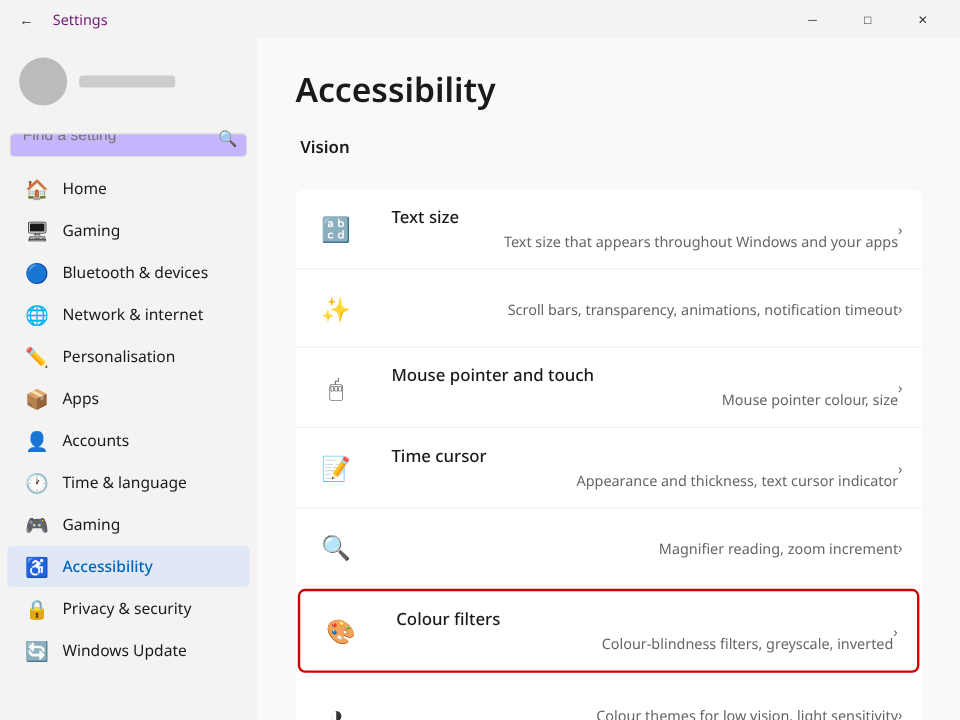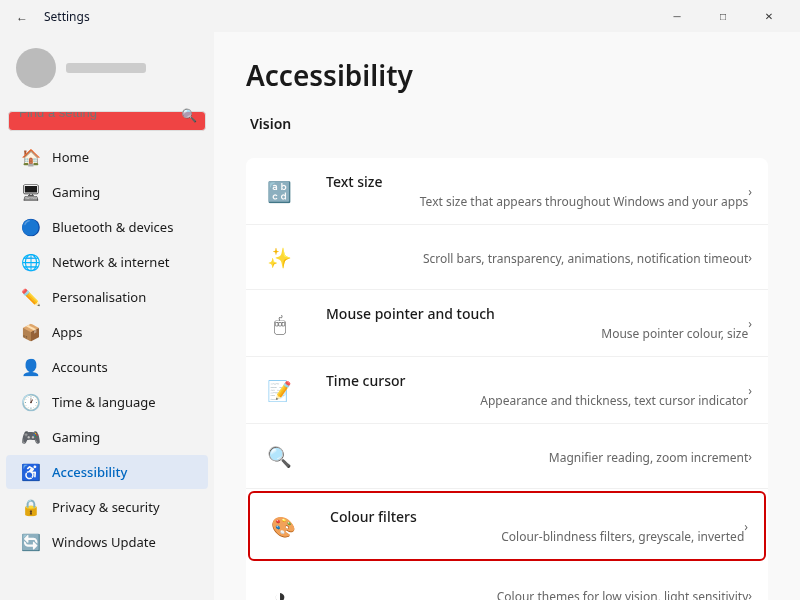--- a/index.html
+++ b/index.html
@@ -33,21 +33,21 @@
       display: flex;
       align-items: center;
       justify-content: center;
       border-radius: 4px;
       cursor: pointer;
       font-size: 12px;
       color: #333;
     }
     .titlebar-title {
       font-size: 12px;
-      color: #0f172a;
+      color: #701a75;
     }
     .titlebar-controls {
       display: flex;
       gap: 0;
     }
     .titlebar-btn {
       width: 46px;
       height: 32px;
       display: flex;
       align-items: center;
@@ -103,21 +103,21 @@
       margin: 0 8px 8px;
       position: relative;
     }
     .sidebar-search input {
       width: 100%;
       height: 20px;
       border: 1px solid #ddd;
       border-radius: 4px;
       padding: 0 30px 16px 10px;
       font-size: 13px;
-      background: #ef4444;
+      background: #c4b5fd;
       outline: none;
       color: #333;
     }
     .sidebar-search .search-icon {
       position: absolute;
       right: 8px;
       top: 50%;
       transform: translateY(-50%);
       color: #666;
       font-size: 13px;

